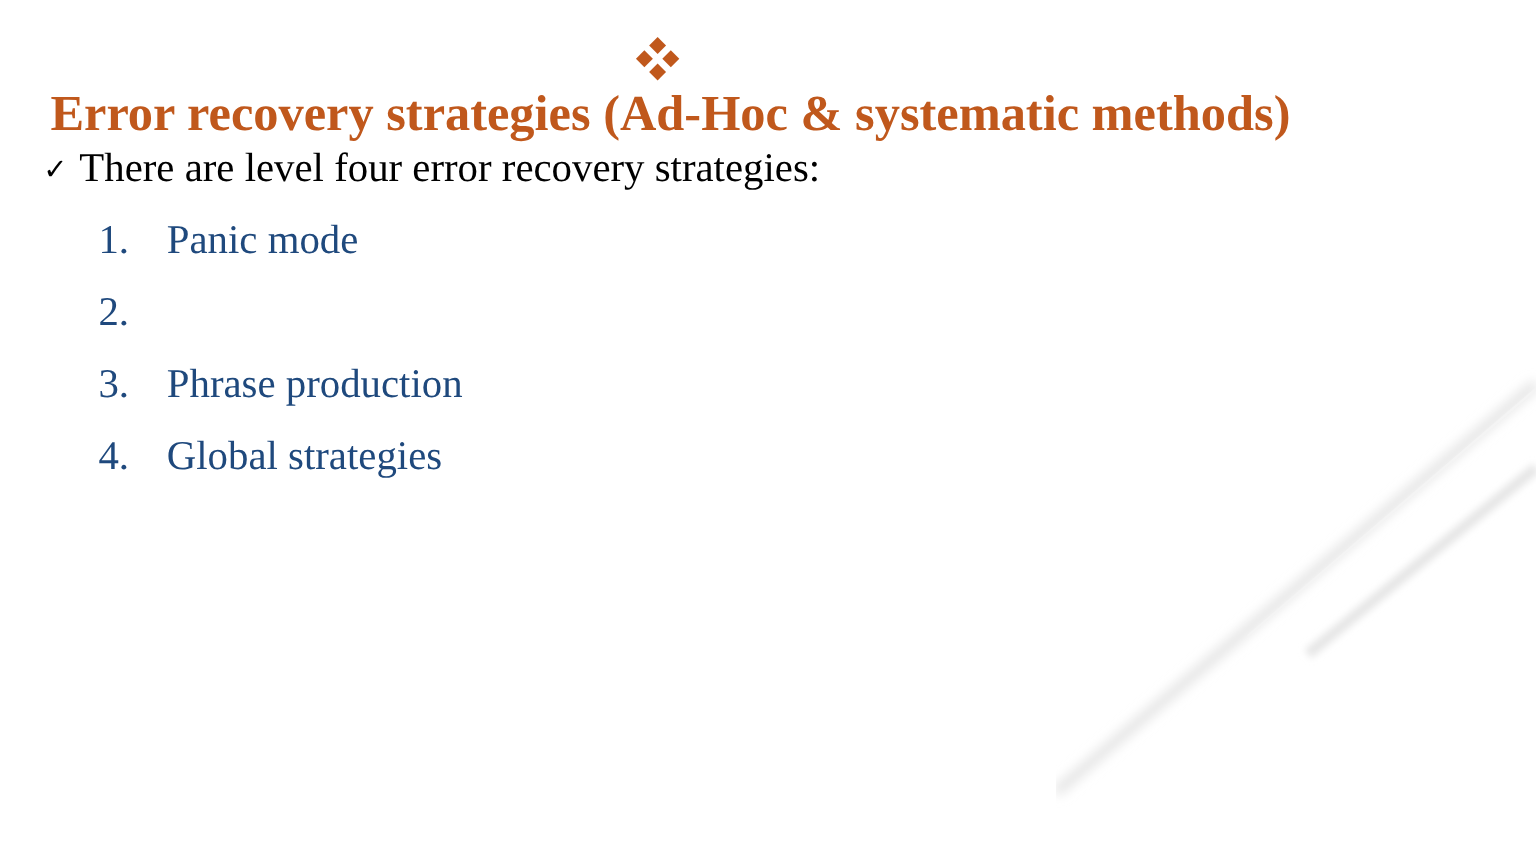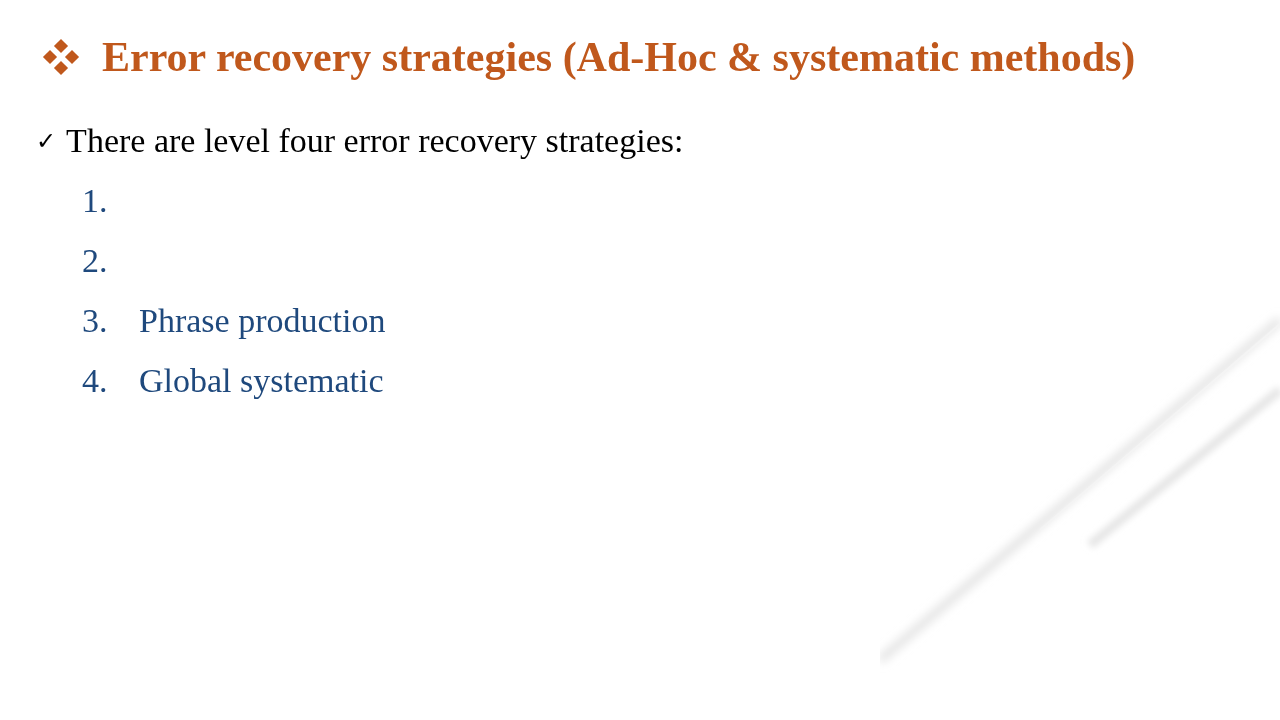--- a/index.html
+++ b/index.html
@@ -3,21 +3,21 @@
   <meta charset="utf-8">
   <style>
     html, body { margin: 0; padding: 0; }
     body {
       width: 1280px; height: 720px; overflow: hidden;
       background: #ffffff; position: relative;
       font-family: "Liberation Serif", "DejaVu Serif", serif;
     }
     .title-row {
       position: absolute; left: 42px; top: 30px;
-      display: flex; align-items: center;
+      display: flex; align-items: center; flex-direction: column;
     }
     .diamond-icon {
       width: 38px; height: 38px; position: relative; margin-right: 22px;
     }
     .diamond-icon span {
       position: absolute; width: 10px; height: 10px;
       background: #C0581C; transform: rotate(45deg);
     }
     .diamond-icon .d1 { left: 14px; top: 3px; }
     .diamond-icon .d2 { left: 3px; top: 14px; }
@@ -61,31 +61,32 @@
 </div>
 
 <div class="intro">
   <span class="check-icon">✓</span>
   <span>There are level four error recovery strategies:</span>
 </div>
 
 <ol class="list">
   <li class="list-item">
     <span class="list-num">1.</span>
+    <span>Panic mode</span>
   </li>
   <li class="list-item">
     <span class="list-num">2.</span>
   </li>
   <li class="list-item">
     <span class="list-num">3.</span>
     <span>Phrase production</span>
   </li>
   <li class="list-item">
     <span class="list-num">4.</span>
-    <span>Global systematic</span>
+    <span>Global strategies</span>
   </li>
 </ol>
 
 <svg class="streaks" viewBox="0 0 400 420">
   <defs>
     <filter id="blur1" x="-20%" y="-20%" width="140%" height="140%">
         <feGaussianBlur stdDeviation="3"></feGaussianBlur>
       </filter>
     <filter id="blur2" x="-20%" y="-20%" width="140%" height="140%">
         <feGaussianBlur stdDeviation="5"></feGaussianBlur>

